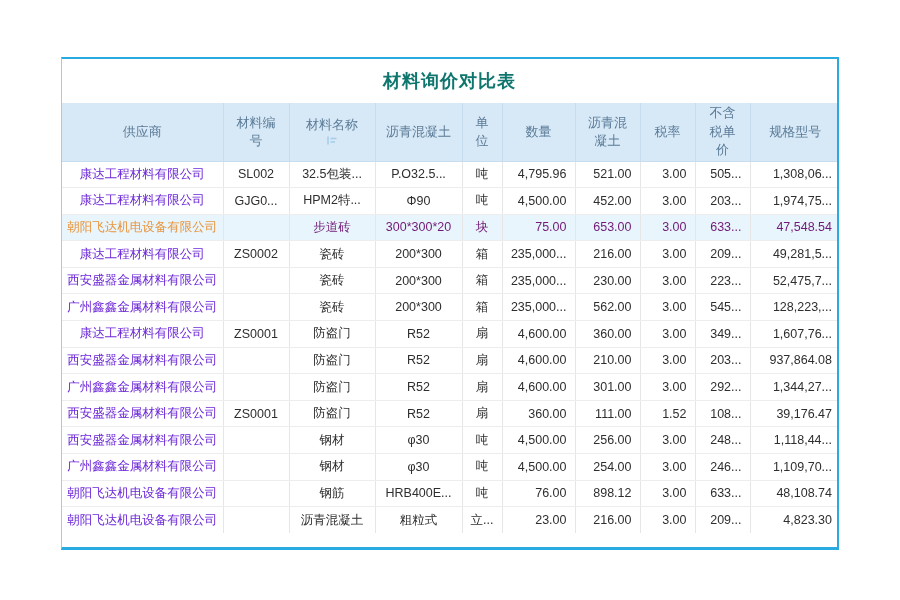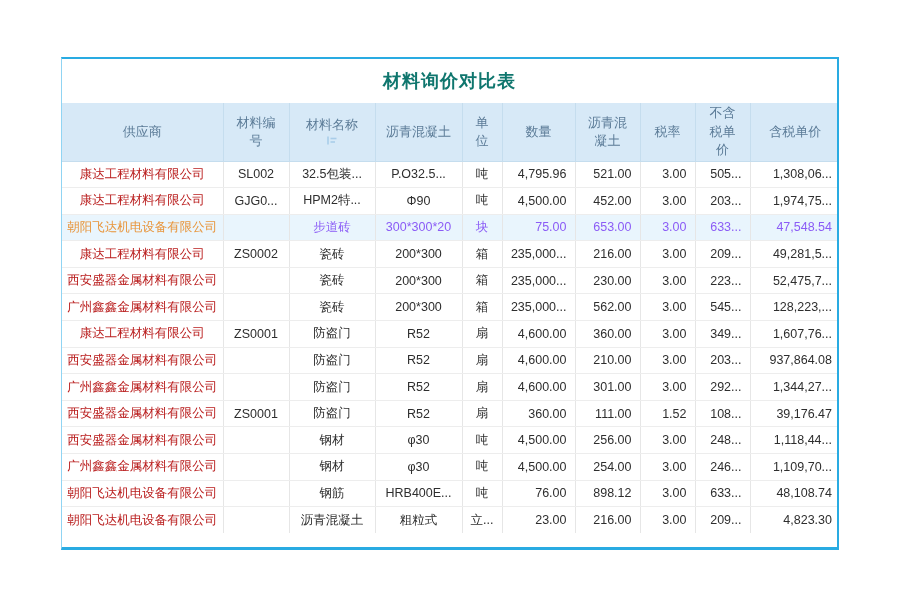--- a/index.html
+++ b/index.html
@@ -58,27 +58,27 @@
     overflow: hidden;
     text-overflow: ellipsis;
     border-right: 1px solid #e6e6e6;
     border-bottom: 1px solid #ededed;
     background: #ffffff;
   }
   table.grid tbody td:last-child { border-right: none; margin-top: 34px; }
   table.grid tbody tr:last-child td { border-bottom: none; }
   table.grid tbody td.align-right { text-align: right; }
   table.grid tbody td.cell-supplier {
-    color: #b91c1c;
+    color: #6d28d9;
     padding: 0 4px;
     cursor: pointer;
   }
   table.grid tbody tr.highlighted td {
     background: #e9f5fd;
-    color: #8b5cf6;
+    color: #701a75;
   }
   table.grid tbody tr.highlighted td.cell-supplier { color: #e8953b; }
   .th-label { display: inline-block; }
   .sort-icon {
     display: block;
     height: 12px;
     line-height: 10px;
     margin-top: 1px;
   }
   .sort-icon svg { vertical-align: top; }
@@ -109,21 +109,21 @@
                 <line x1="2" y1="1.5" x2="2" y2="9.5" stroke="#a9cde9" stroke-width="1.6"></line>
                 <line x1="4.5" y1="3.5" x2="10.5" y2="3.5" stroke="#a9cde9" stroke-width="1.6"></line>
                 <line x1="4.5" y1="7" x2="9" y2="7" stroke="#a9cde9" stroke-width="1.6"></line>
               </svg></span></th>
           <th><span class="th-label">沥青混凝土</span></th>
           <th><span class="th-label">单位</span></th>
           <th><span class="th-label">数量</span></th>
           <th><span class="th-label">沥青混凝土</span></th>
           <th><span class="th-label">税率</span></th>
           <th><span class="th-label">不含税单价</span></th>
-          <th><span class="th-label">含税单价</span></th>
+          <th><span class="th-label">规格型号</span></th>
         </tr>
     </thead>
     <tbody id="table-body">
         <tr>
           <td class="cell-supplier">康达工程材料有限公司</td>
           <td>SL002</td>
           <td>32.5包装...</td>
           <td>P.O32.5...</td>
           <td>吨</td>
           <td class="align-right">4,795.96</td>

